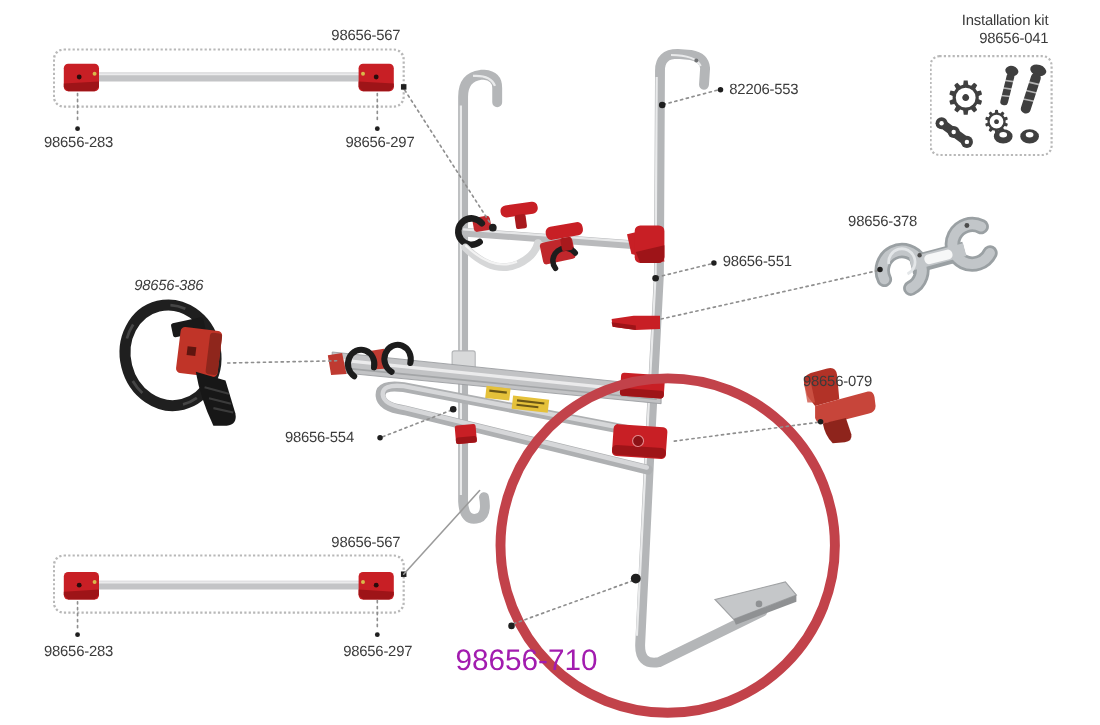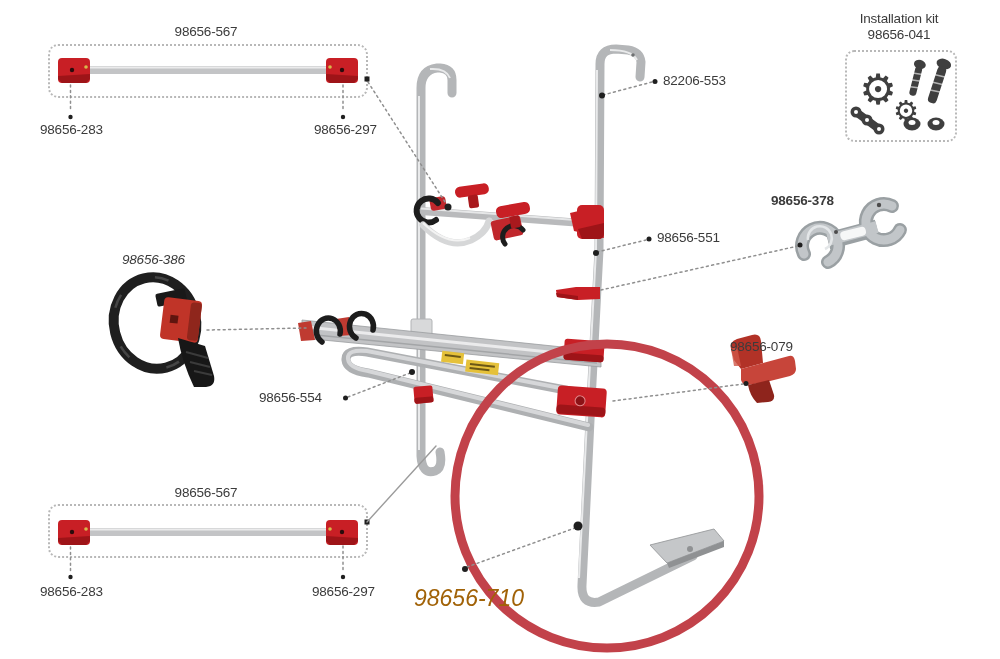--- a/index.html
+++ b/index.html
@@ -5,22 +5,22 @@
   html,body{margin:0;padding:0;background:#ffffff;}
   .stage{
     position:relative;width:1000px;height:659px;background:#ffffff;overflow:hidden;
     font-family:"Liberation Sans",sans-serif;
   }
   .stage svg{position:absolute;left:0;top:0;}
   .lbl{
     position:absolute;font-size:13.5px;color:#3b3b3b;white-space:nowrap;
     letter-spacing:-0.2px;line-height:1.1;
   }
-  .lbl.center{text-align:center;}
-  .lbl.big{font-size:23px;color:#a16207;letter-spacing:0;font-style:italic;}
+  .lbl.center{text-align:right;}
+  .lbl.big{font-size:27px;color:#a21caf;letter-spacing:0;}
   .dotted-box{
     position:absolute;border:2px dotted #b8b8b8;border-radius:10px;background:transparent;
   }
   .kit-box{border-radius:9px;}
 </style>
 </head>
 <body>
 
 <div class="stage">
 
@@ -249,21 +249,21 @@
 
   <div class="lbl center" style="left:48px;top:25px;width:316px;">98656-567</div>
   <div class="lbl" style="left:40px;top:123px;">98656-283</div>
   <div class="lbl" style="left:314px;top:123px;">98656-297</div>
 
   <div class="lbl center" style="left:845px;top:12px;width:108px;">Installation kit</div>
   <div class="lbl center" style="left:845px;top:28px;width:108px;">98656-041</div>
 
   <div class="lbl" style="left:663px;top:74px;">82206-553</div>
   <div class="lbl" style="left:657px;top:231px;">98656-551</div>
-  <div class="lbl" style="left:771px;top:194px;font-weight:bold;">98656-378</div>
+  <div class="lbl" style="left:771px;top:194px;">98656-378</div>
   <div class="lbl" style="left:122px;top:253px;font-style:italic;">98656-386</div>
   <div class="lbl" style="left:730px;top:320px;margin-top:20px;">98656-079</div>
   <div class="lbl" style="left:259px;top:391px;">98656-554</div>
 
   <div class="lbl center" style="left:48px;top:486px;width:316px;">98656-567</div>
   <div class="lbl" style="left:40px;top:585px;">98656-283</div>
   <div class="lbl" style="left:312px;top:585px;">98656-297</div>
 
   <div class="lbl big" style="left:414px;top:586px;">98656-710</div>
 </div>

